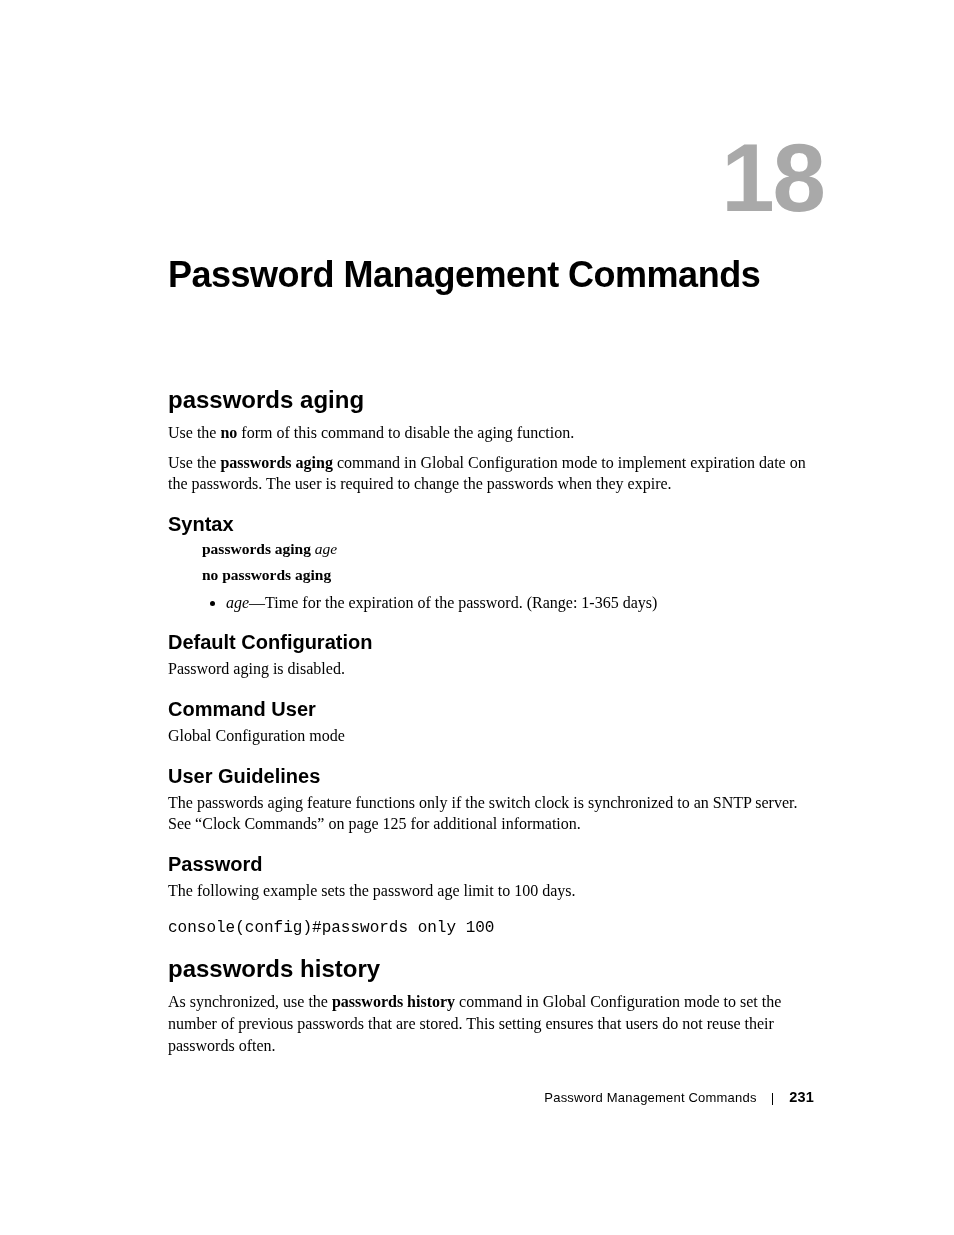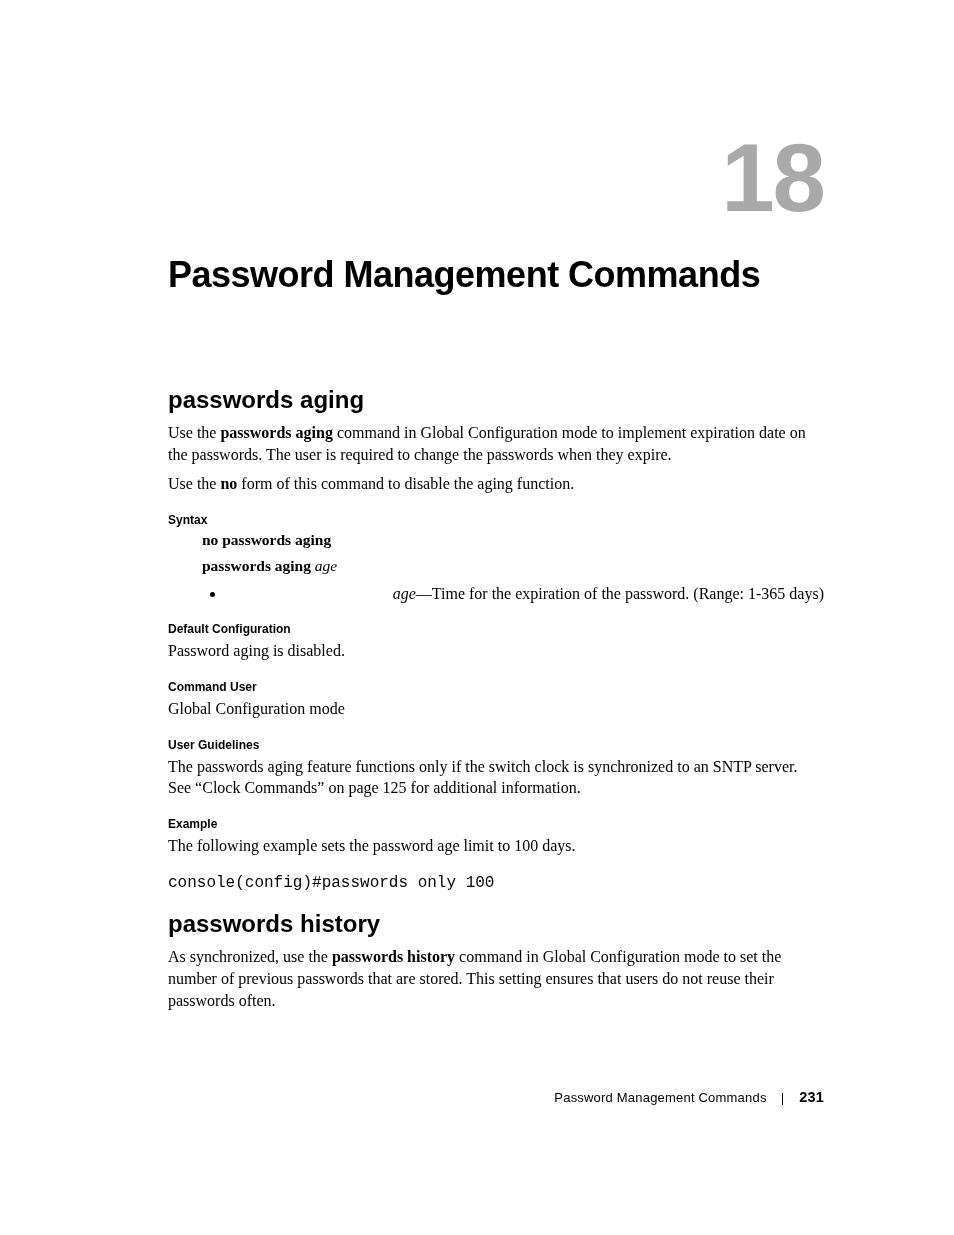--- a/index.html
+++ b/index.html
@@ -47,53 +47,52 @@
     font-size: 16px;
     line-height: 1.35;
     margin: 0 0 8px 0;
   }
   .bold {
     font-weight: 700;
   }
   .subhead {
     font-family: "Helvetica Neue", Helvetica, Arial, sans-serif;
     font-weight: 700;
-    font-size: 12px;
+    font-size: 20px;
     margin: 16px 0 4px 0;
   }
   .indent {
     margin-left: 34px;
   }
   .syntax-line {
     font-family: "Times New Roman", Times, serif;
     font-size: 15.5px;
     margin: 4px 0 8px 34px;
   }
   .italic { font-style: italic; }
   ul.bullets {
     list-style: disc;
     margin: 6px 0 6px 58px;
     padding: 0;
-    text-align: right;
   }
   ul.bullets li {
     font-family: "Times New Roman", Times, serif;
     font-size: 16px;
     line-height: 1.35;
     margin: 2px 0;
   }
   pre.code {
     font-family: "Courier New", Courier, monospace;
     font-size: 16px;
     margin: 18px 0 18px 0;
     white-space: pre;
   }
   .footer {
     position: absolute;
-    right: 100px;
+    right: 110px;
     bottom: 130px;
     font-family: "Helvetica Neue", Helvetica, Arial, sans-serif;
     font-size: 13px;
     text-align: right;
     letter-spacing: 0.2px;
   }
   .footer .sep {
     margin: 0 12px;
     border-left: 1px solid #000;
     height: 12px;
@@ -111,49 +110,49 @@
 
 <div class="page">
 
   <div class="chapter-number">18</div>
 
   <h1 class="chapter-title">Password Management Commands</h1>
 
   <h2 class="section">passwords aging</h2>
 
   <p class="body">
+    <span>Use the </span><span class="bold">no</span><span> form of this command to disable the aging function.</span>
+  </p>
+
+  <p class="body">
     <span>Use the </span><span class="bold">passwords aging</span><span> command in Global Configuration mode to implement expiration date on the passwords. The user is required to change the passwords when they expire.</span>
   </p>
 
-  <p class="body">
-    <span>Use the </span><span class="bold">no</span><span> form of this command to disable the aging function.</span>
-  </p>
-
   <div class="subhead gap-before">Syntax</div>
-  <div class="syntax-line bold">no passwords aging</div>
   <div class="syntax-line">
     <span class="bold">passwords aging </span><span class="italic">age</span>
   </div>
+  <div class="syntax-line bold">no passwords aging</div>
 
   <ul class="bullets">
     <li>
       <span class="italic">age</span><span>—Time for the expiration of the password. (Range: 1-365 days)</span>
     </li>
   </ul>
 
   <div class="subhead gap-before">Default Configuration</div>
   <p class="body indent">Password aging is disabled.</p>
 
   <div class="subhead gap-before">Command User</div>
   <p class="body indent">Global Configuration mode</p>
 
   <div class="subhead gap-before">User Guidelines</div>
   <p class="body indent">The passwords aging feature functions only if the switch clock is synchronized to an SNTP server. See “Clock Commands” on page 125 for additional information.</p>
 
-  <div class="subhead gap-before">Example</div>
+  <div class="subhead gap-before">Password</div>
   <p class="body indent">The following example sets the password age limit to 100 days.</p>
 
   <pre class="code">console(config)#passwords only 100</pre>
 
   <h2 class="section">passwords history</h2>
 
   <p class="body">
     <span>As synchronized, use the </span><span class="bold">passwords history</span><span> command in Global Configuration mode to set the number of previous passwords that are stored. This setting ensures that users do not reuse their passwords often.</span>
   </p>
 

